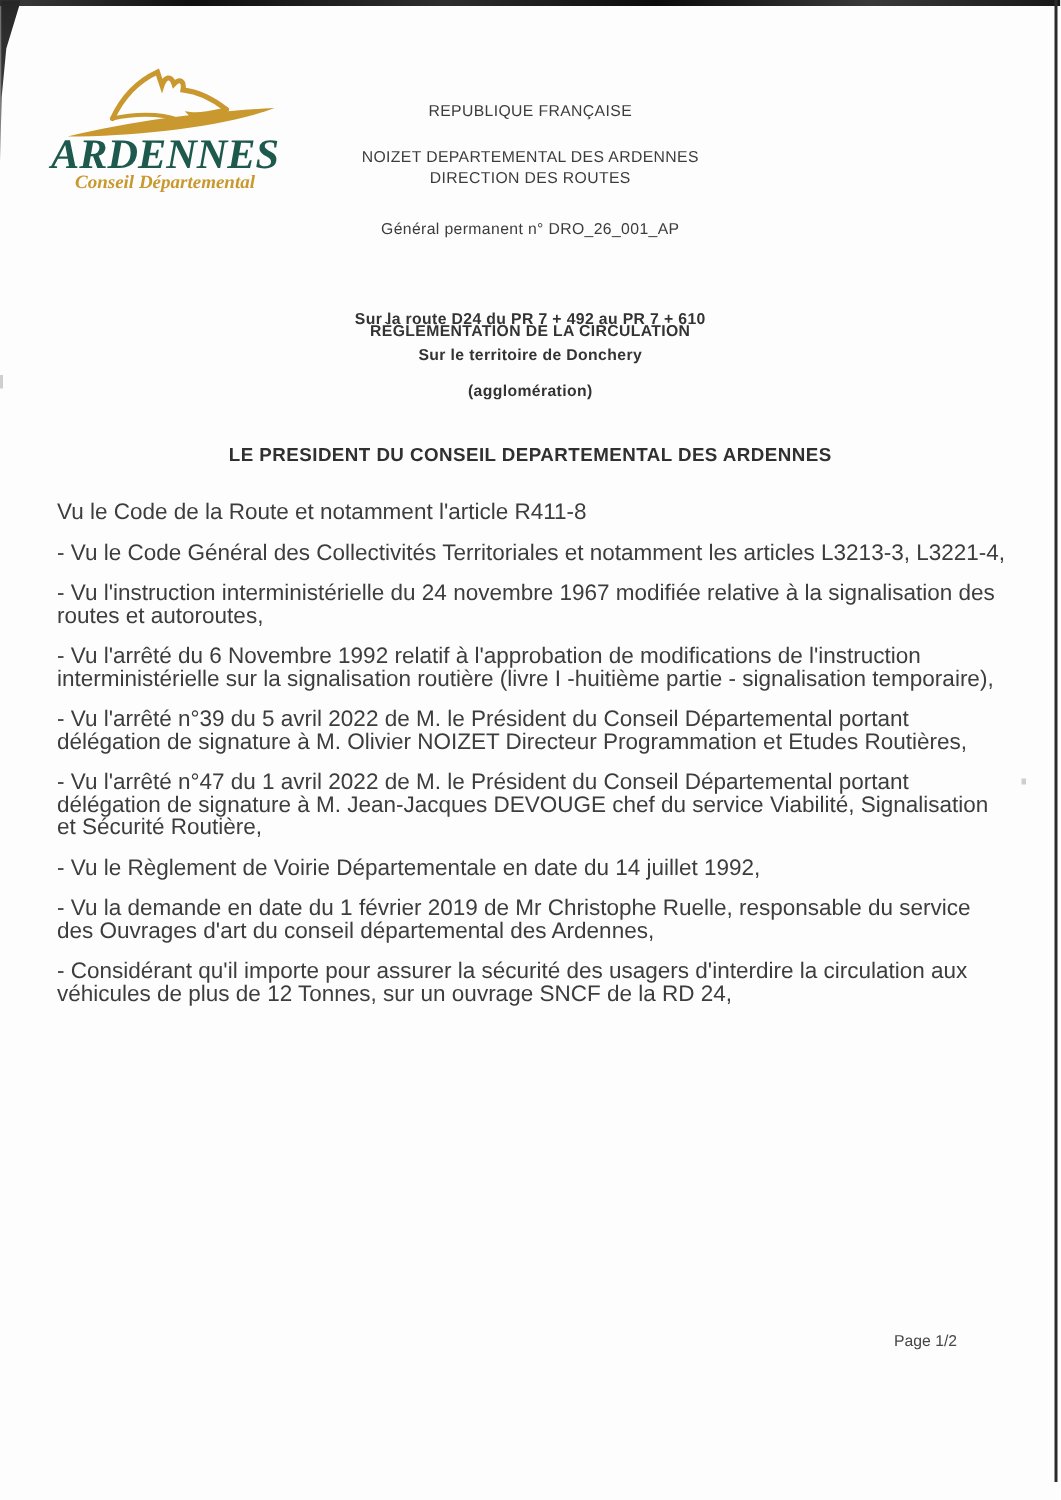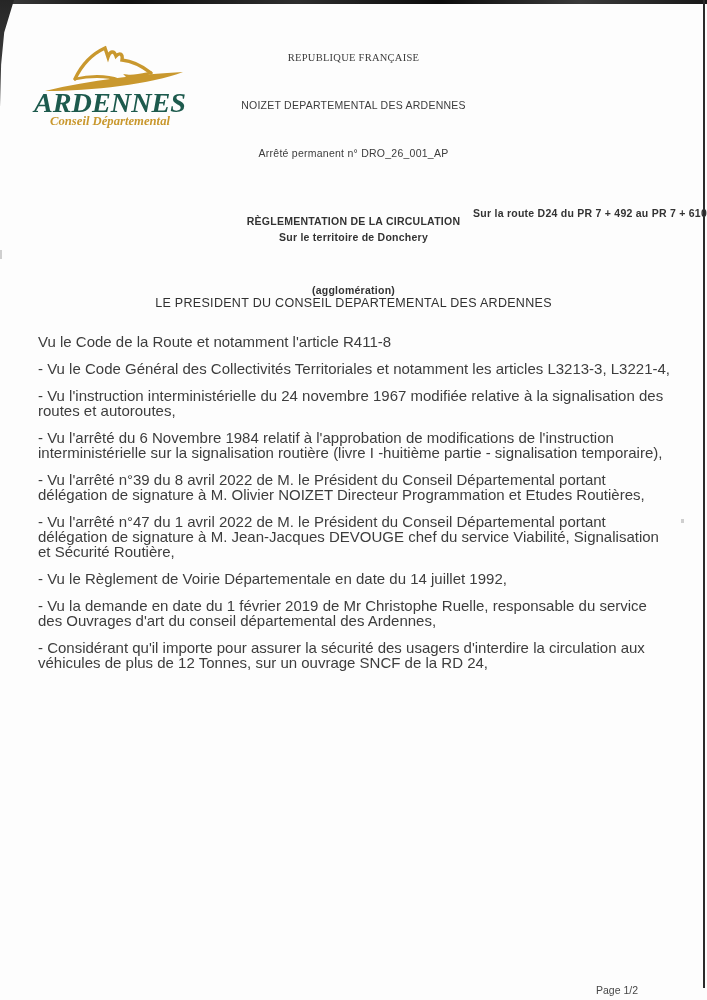--- a/index.html
+++ b/index.html
@@ -26,40 +26,40 @@
     background:#2b2b2b; filter:blur(0.3px);
   }
   .scan-speck { position:absolute; background:#cfcfcf; }
 
   
   .logo { position:absolute; left:30px; top:45px; width:170px; height:90px; }
 
   
   .center-line { position:absolute; left:0; width:100%; text-align:center;
     font-size:10.5px; letter-spacing:.25px; color:#3c3c3c; }
-  .republic   { top:52px;font-family:Liberation Serif, serif;  }
+  .republic   { top:68px;  }
   .council    { top:99px;  }
   .direction  { top:113px; }
   .order-ref  { top:147px; }
   .bold-line  { font-weight:bold; color:#333; }
   .reg-title  { top:183px;margin-top:32px; }
-  .route-sub  { top:207px;text-align:right; }
+  .route-sub  { top:207px; }
   .terr-sub   { top:231px; }
-  .agglo-sub  { top:255px;margin-top:29px; }
+  .agglo-sub  { top:255px; }
   .president-heading {
     position:absolute; top:296px; left:0; width:100%; text-align:center;
-    font-size:12.5px; font-weight:normal; letter-spacing:.3px; color:#303030;
+    font-size:12.5px; font-weight:bold; letter-spacing:.3px; color:#303030;
   }
 
   
   .body-text { position:absolute; top:334px; left:38px; width:636px; }
   .body-text p { margin:0 0 12px 0; font-size:15px; line-height:15px; color:#3d3d3d; }
 
   
-  .page-number { position:absolute; left:596px; top:984px; font-size:10.5px; color:#474747; }
+  .page-number { position:absolute; left:596px; top:888px; font-size:10.5px; color:#474747; }
 </style>
 </head>
 <body>
 
 <div class="page">
 
   <div class="scan-top"></div>
   <div class="scan-left"></div>
   <div class="scan-right"></div>
   <div class="scan-speck" style="left:0;top:250px;width:2px;height:9px;"></div>
@@ -73,35 +73,36 @@
 
       <path d="M15,46 C60,35 112,29 153,27 C122,39 62,46 15,46 Z" fill="#c9982e"></path>
 
       <text x="4" y="67" font-family="Liberation Serif, serif" font-style="italic" font-weight="bold" font-size="28" textLength="152" lengthAdjust="spacingAndGlyphs" fill="#1d5a4d">ARDENNES</text>
       <text x="80" y="80" text-anchor="middle" font-family="Liberation Serif, serif" font-style="italic" font-weight="bold" font-size="12.5" textLength="120" lengthAdjust="spacingAndGlyphs" fill="#c9982e">Conseil Départemental</text>
     </svg>
   </div>
 
   <div class="center-line republic">REPUBLIQUE FRANÇAISE</div>
   <div class="center-line council">NOIZET DEPARTEMENTAL DES ARDENNES</div>
-  <div class="center-line order-ref">Arrêté permanent n° DRO_26_001_AP</div>
+  <div class="center-line direction">DIRECTION DES ROUTES</div>
+  <div class="center-line order-ref">Général permanent n° DRO_26_001_AP</div>
 
   <div class="center-line bold-line reg-title">RÈGLEMENTATION DE LA CIRCULATION</div>
   <div class="center-line bold-line route-sub">Sur la route D24 du PR 7 + 492 au PR 7 + 610</div>
   <div class="center-line bold-line terr-sub">Sur le territoire de Donchery</div>
   <div class="center-line bold-line agglo-sub">(agglomération)</div>
 
   <div class="president-heading">LE PRESIDENT DU CONSEIL DEPARTEMENTAL DES ARDENNES</div>
 
   <div class="body-text">
     <p>Vu le Code de la Route et notamment l'article R411-8</p>
     <p>- Vu le Code Général des Collectivités Territoriales et notamment les articles L3213-3, L3221-4,</p>
     <p>- Vu l'instruction interministérielle du 24 novembre 1967 modifiée relative à la signalisation des routes et autoroutes,</p>
-    <p>- Vu l'arrêté du 6 Novembre 1984 relatif à l'approbation de modifications de l'instruction interministérielle sur la signalisation routière (livre I -huitième partie - signalisation temporaire),</p>
-    <p>- Vu l'arrêté n°39 du 8 avril 2022 de M. le Président du Conseil Départemental portant délégation de signature à M. Olivier NOIZET Directeur Programmation et Etudes Routières,</p>
+    <p>- Vu l'arrêté du 6 Novembre 1992 relatif à l'approbation de modifications de l'instruction interministérielle sur la signalisation routière (livre I -huitième partie - signalisation temporaire),</p>
+    <p>- Vu l'arrêté n°39 du 5 avril 2022 de M. le Président du Conseil Départemental portant délégation de signature à M. Olivier NOIZET Directeur Programmation et Etudes Routières,</p>
     <p>- Vu l'arrêté n°47 du 1 avril 2022 de M. le Président du Conseil Départemental portant délégation de signature à M. Jean-Jacques DEVOUGE chef du service Viabilité, Signalisation et Sécurité Routière,</p>
     <p>- Vu le Règlement de Voirie Départementale en date du 14 juillet 1992,</p>
     <p>- Vu la demande en date du 1 février 2019 de Mr Christophe Ruelle, responsable du service des Ouvrages d'art du conseil départemental des Ardennes,</p>
     <p>- Considérant qu'il importe pour assurer la sécurité des usagers d'interdire la circulation aux véhicules de plus de 12 Tonnes, sur un ouvrage SNCF de la RD 24,</p>
   </div>
 
   <div class="page-number">Page 1/2</div>
 
 </div>
 

